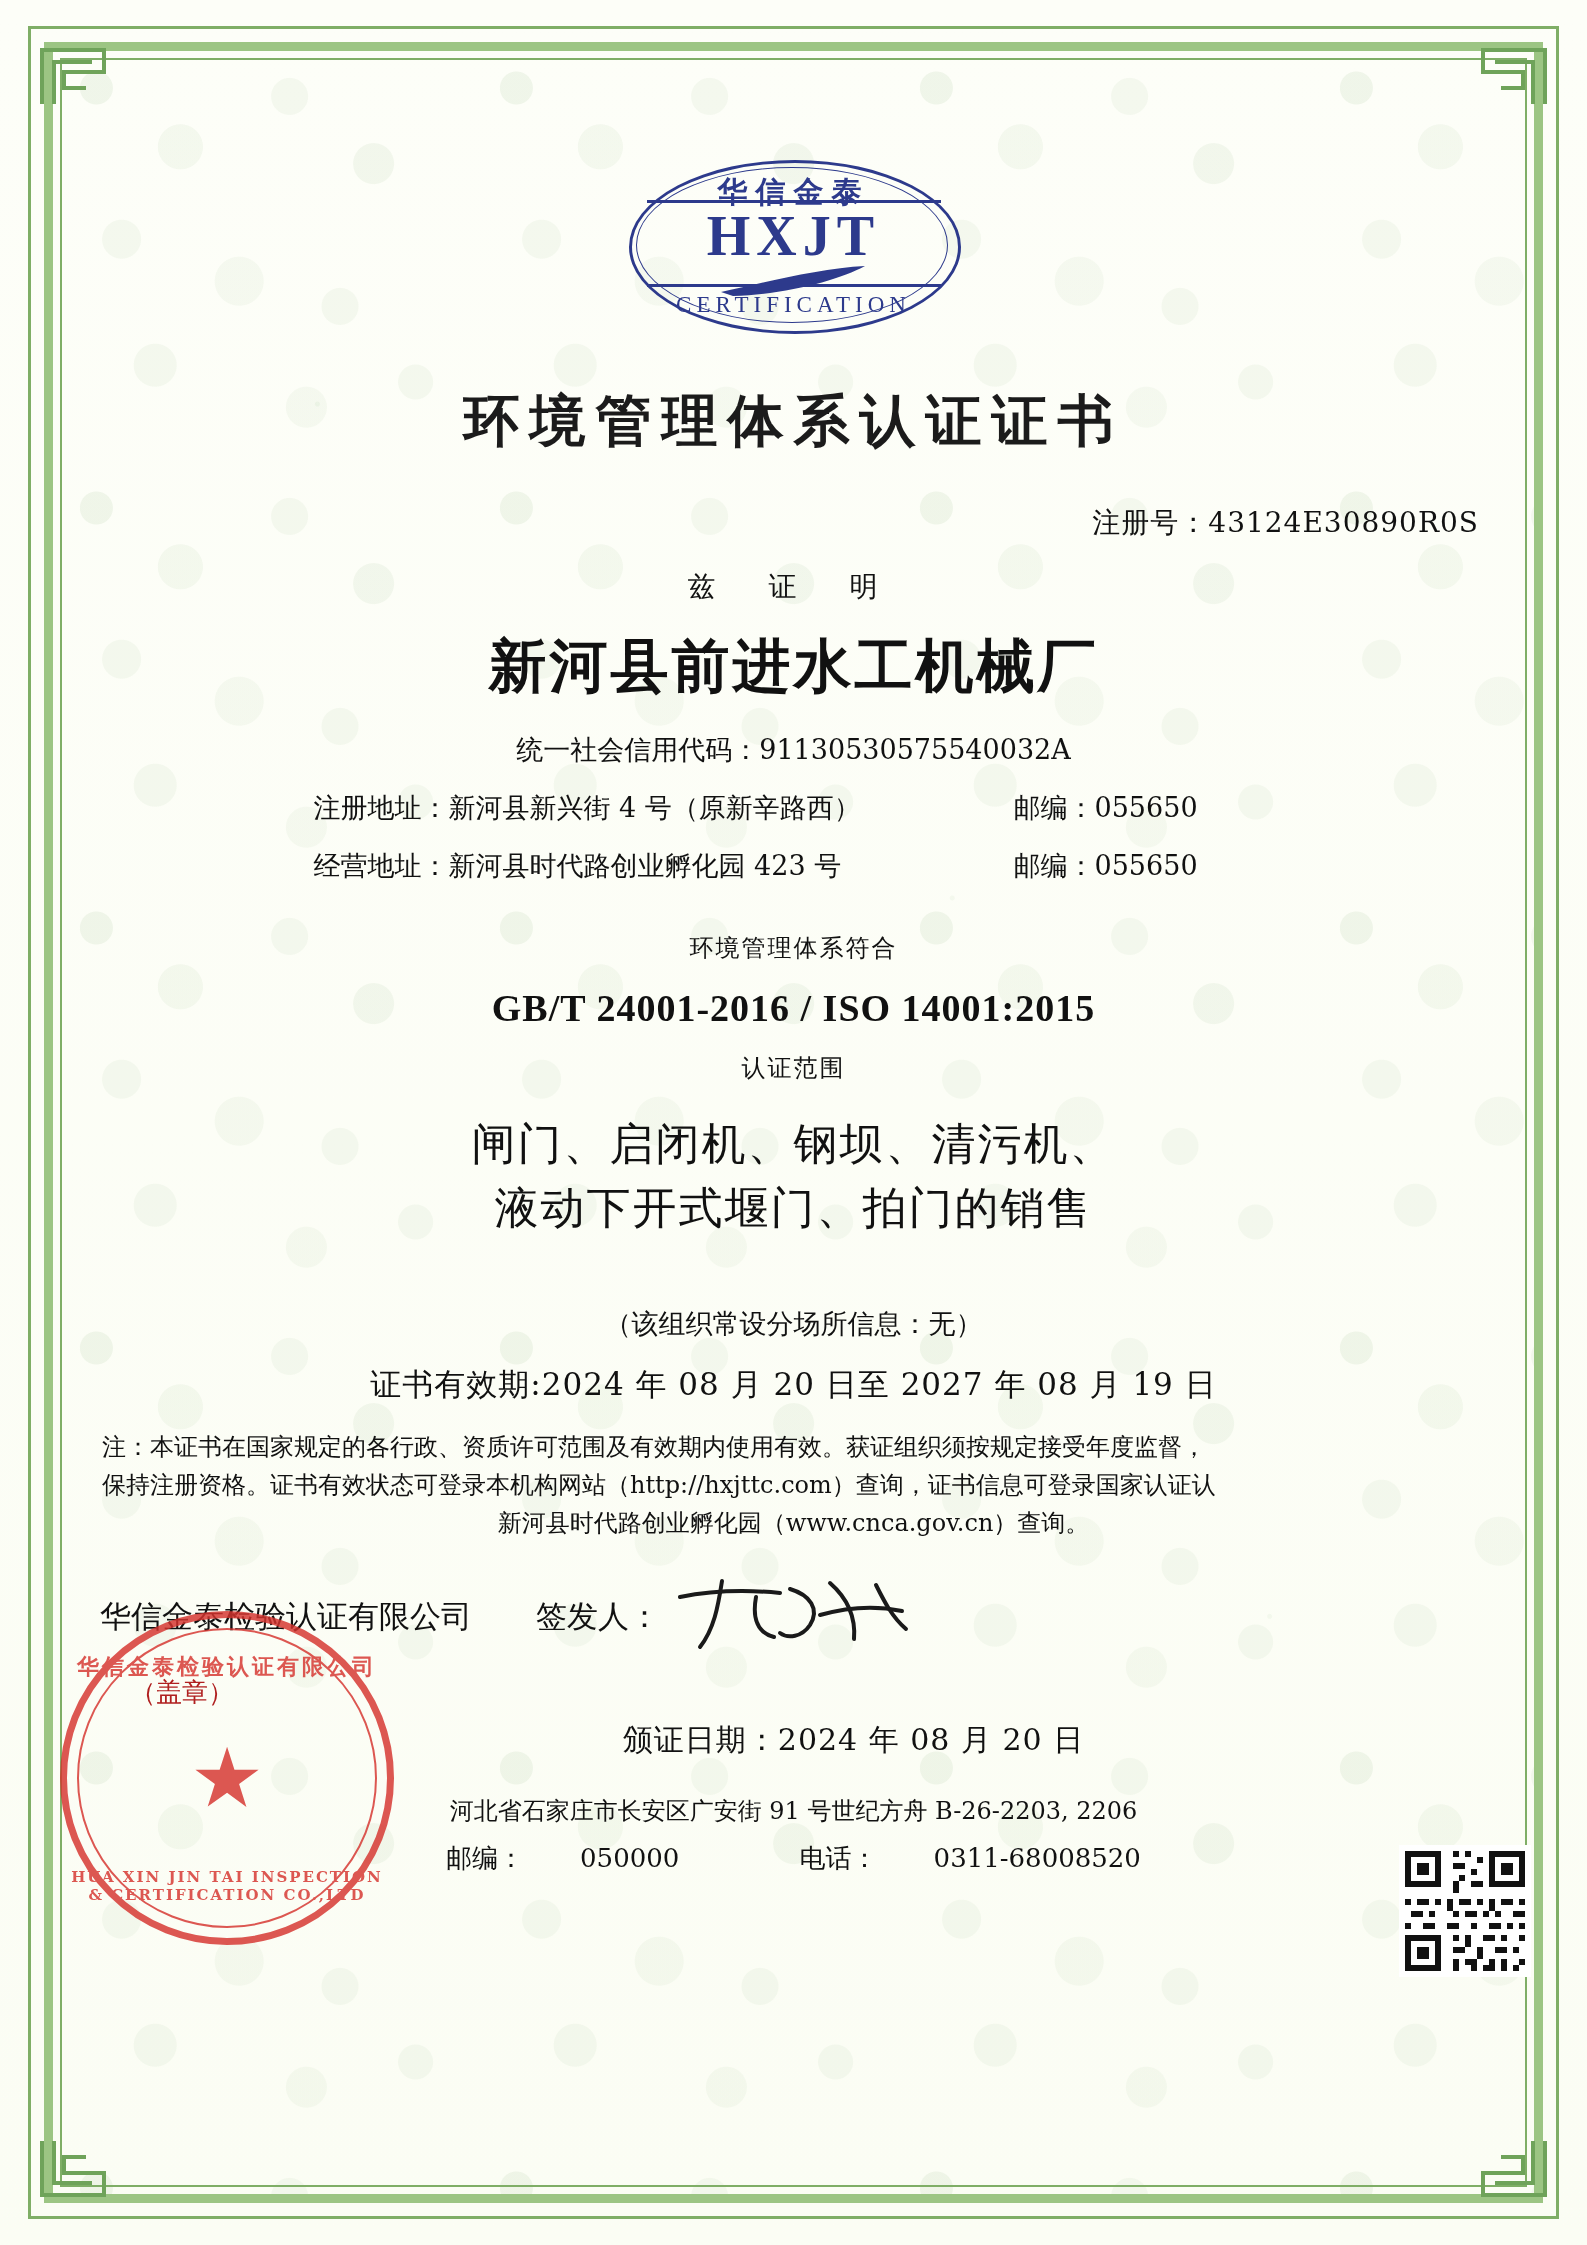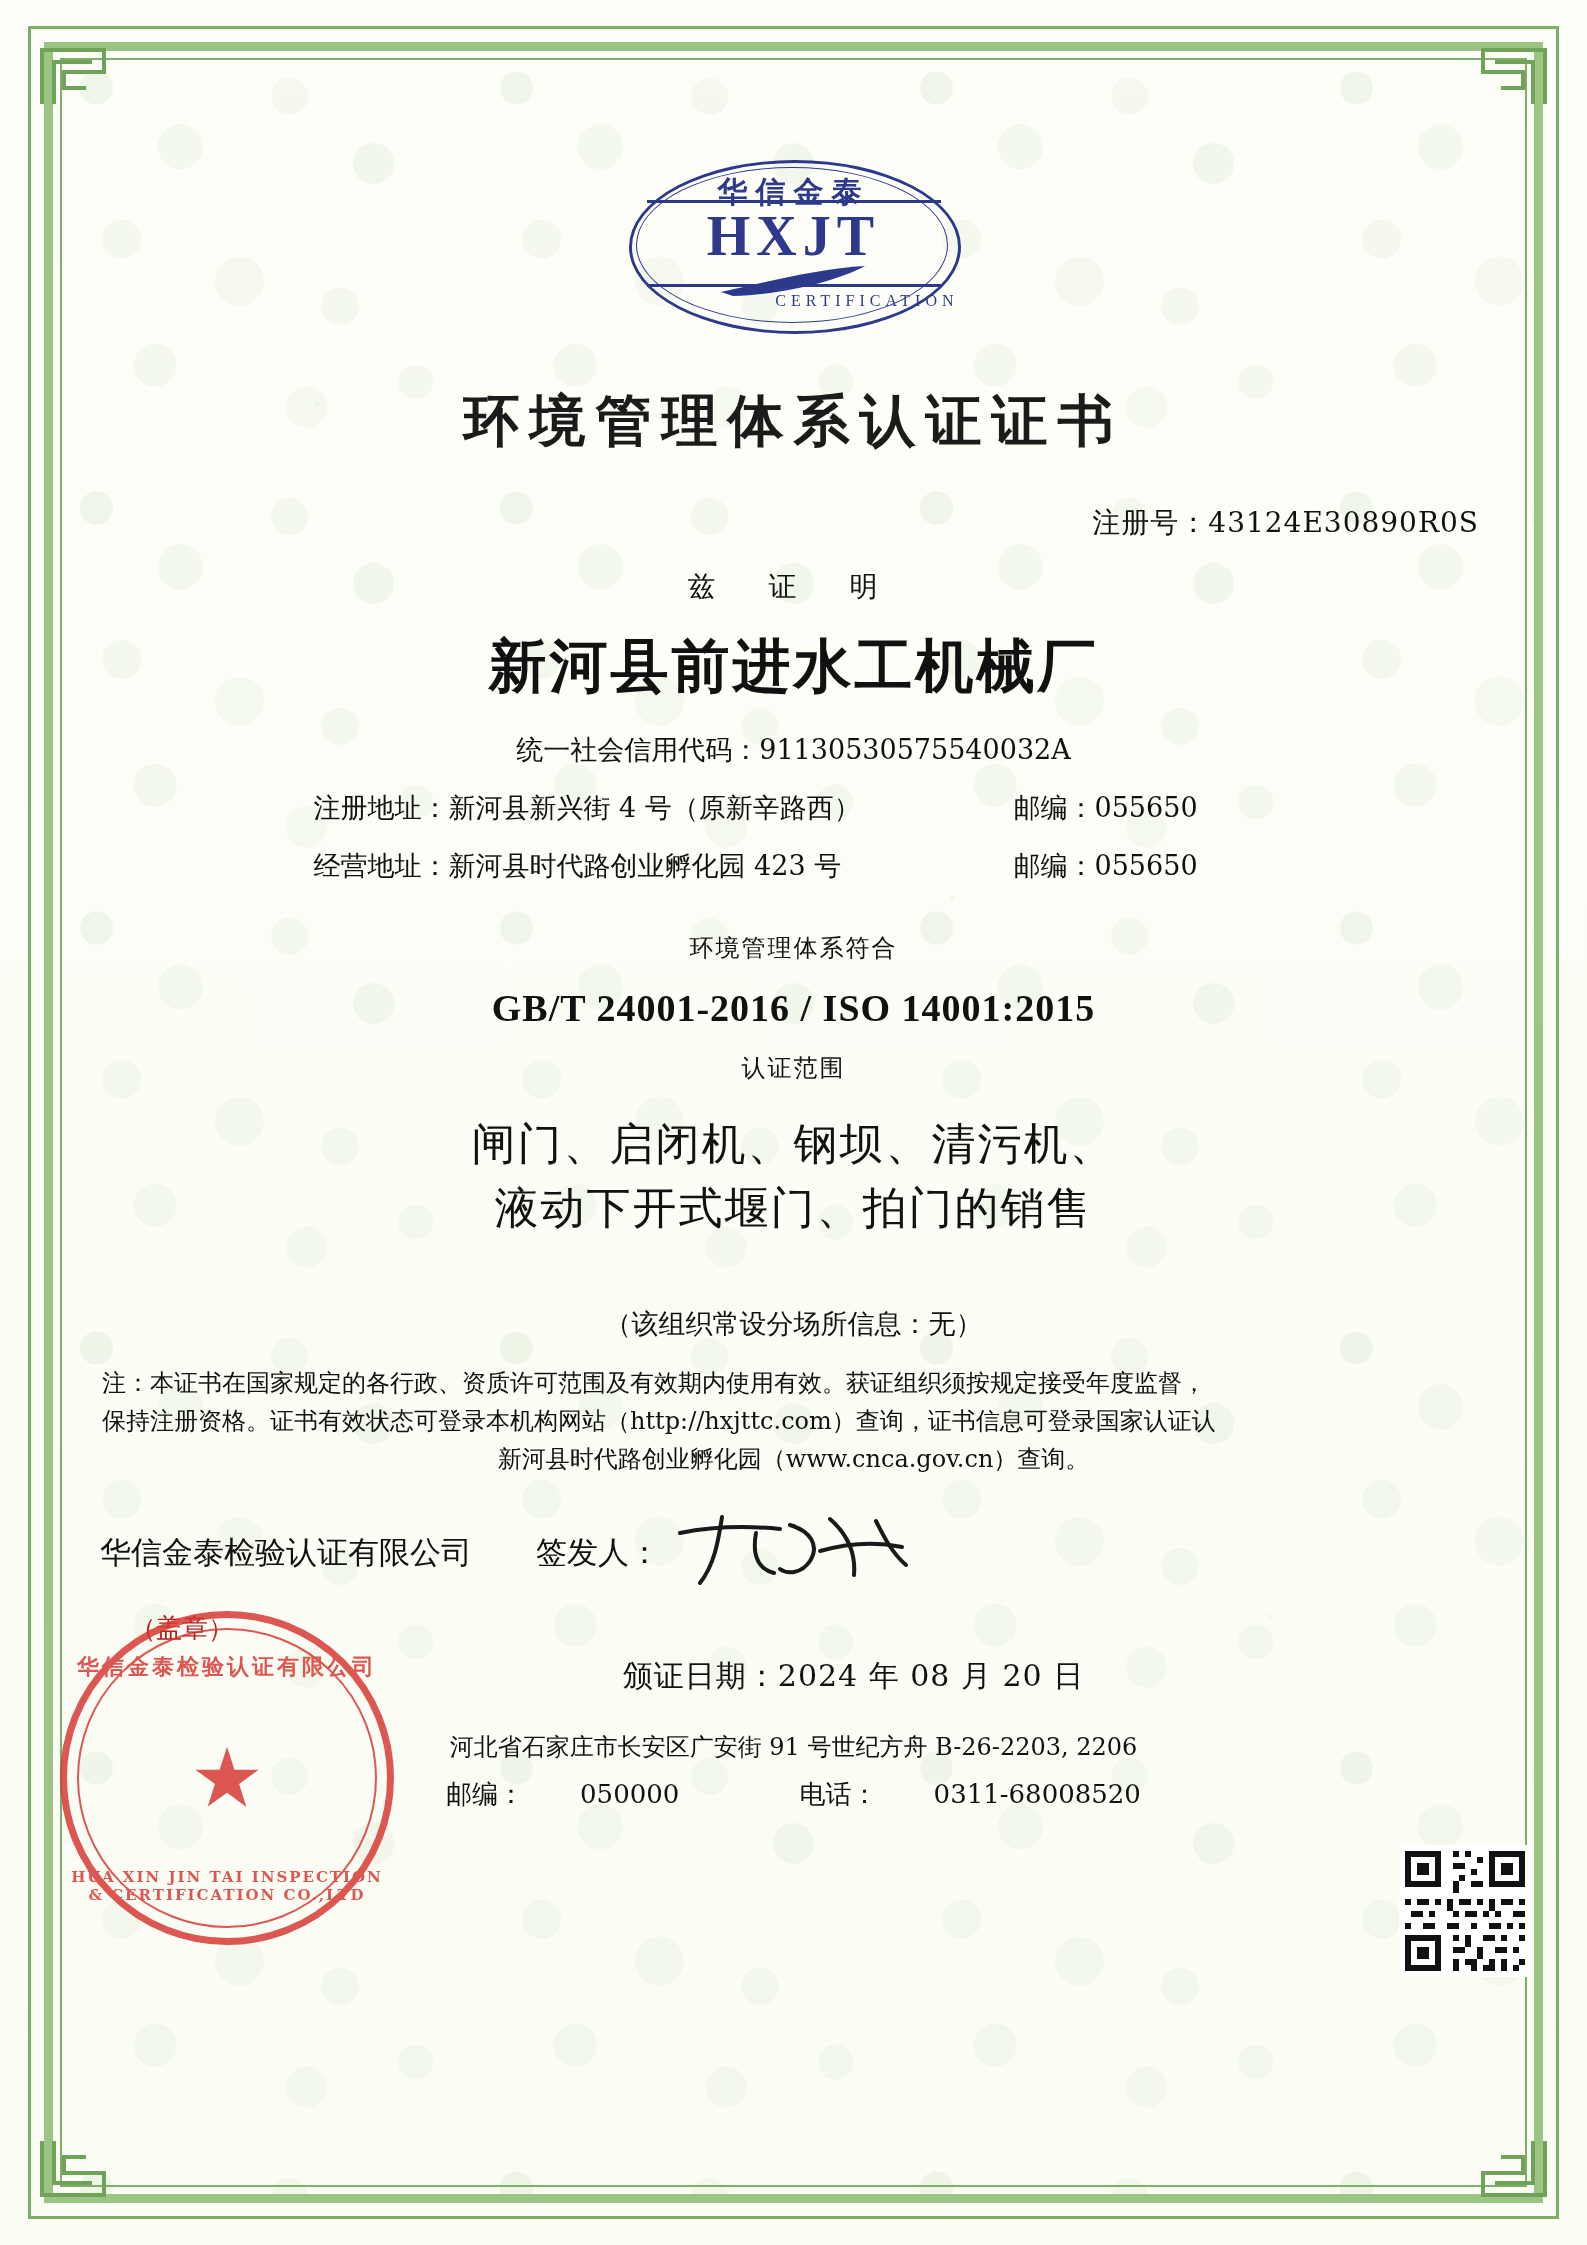--- a/index.html
+++ b/index.html
@@ -90,21 +90,21 @@
     font-size:56px;font-weight:bold;color:#2d3a8c;
     letter-spacing:6px;line-height:1;
   }
   .logo .swoosh{
     position:absolute;top:116px;left:50%;transform:translateX(-50%);
     width:150px;height:30px;
   }
   .logo .cert{
     position:absolute;top:142px;left:0;right:0;
     font-family:"Liberation Serif", serif;
-    font-size:16px;color:#2d3a8c;letter-spacing:5px;text-align:right;
+    font-size:23px;color:#2d3a8c;letter-spacing:5px;
   }
   .logo .bar{
     position:absolute;left:18px;right:18px;height:3px;background:#2d3a8c;
   }
   .logo .bar-top{top:50px;}
   .logo .bar-bot{top:134px;}
 
   h1.title{
     margin:44px 0 0 0;
     font-family:"DejaVu Serif", serif;
@@ -340,20 +340,21 @@
 
     <div class="conform">环境管理体系符合</div>
     <div class="standard">GB/T 24001-2016 / ISO 14001:2015</div>
     <div class="scope-label">认证范围</div>
     <div class="scope">
       <div>闸门、启闭机、钢坝、清污机、</div>
       <div>液动下开式堰门、拍门的销售</div>
     </div>
 
     <div class="branch">（该组织常设分场所信息：无）</div>
+    <div class="validity">证书有效期:2024 年 08 月 20 日至 2027 年 08 月 19 日</div>
 
     <div class="note">
       <p>注：本证书在国家规定的各行政、资质许可范围及有效期内使用有效。获证组织须按规定接受年度监督，</p>
       <p>保持注册资格。证书有效状态可登录本机构网站（http://hxjttc.com）查询，证书信息可登录国家认证认</p>
       <p class="l3">新河县时代路创业孵化园（www.cnca.gov.cn）查询。</p>
     </div>
 
     <div class="issuer-row">
       <div class="issuer-name">华信金泰检验认证有限公司</div>
       <div class="signer">签发人：</div>

